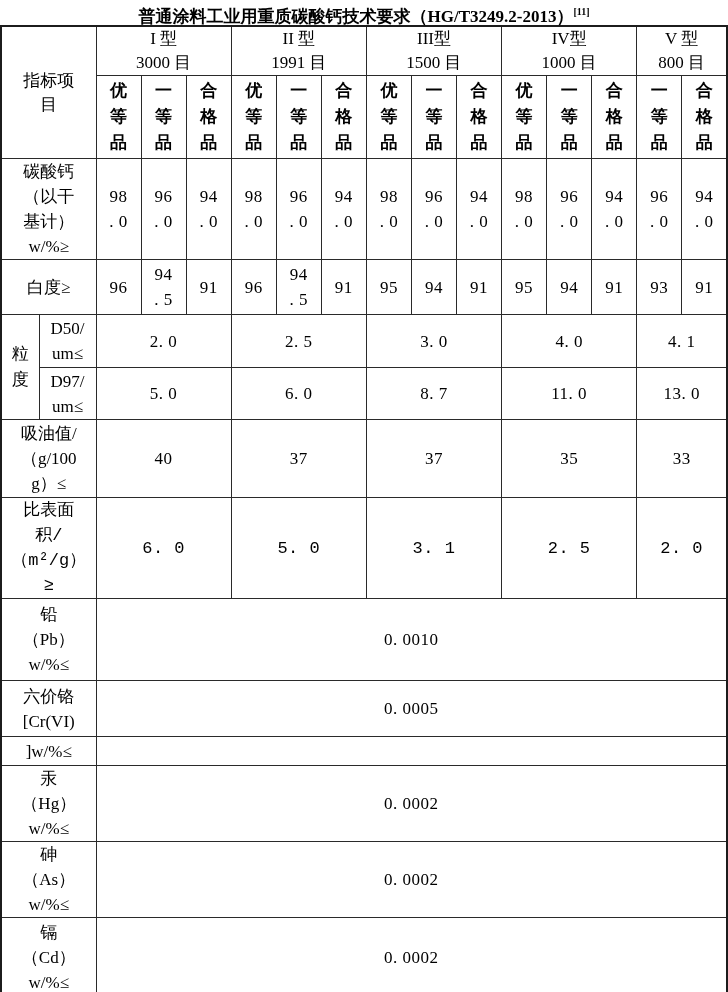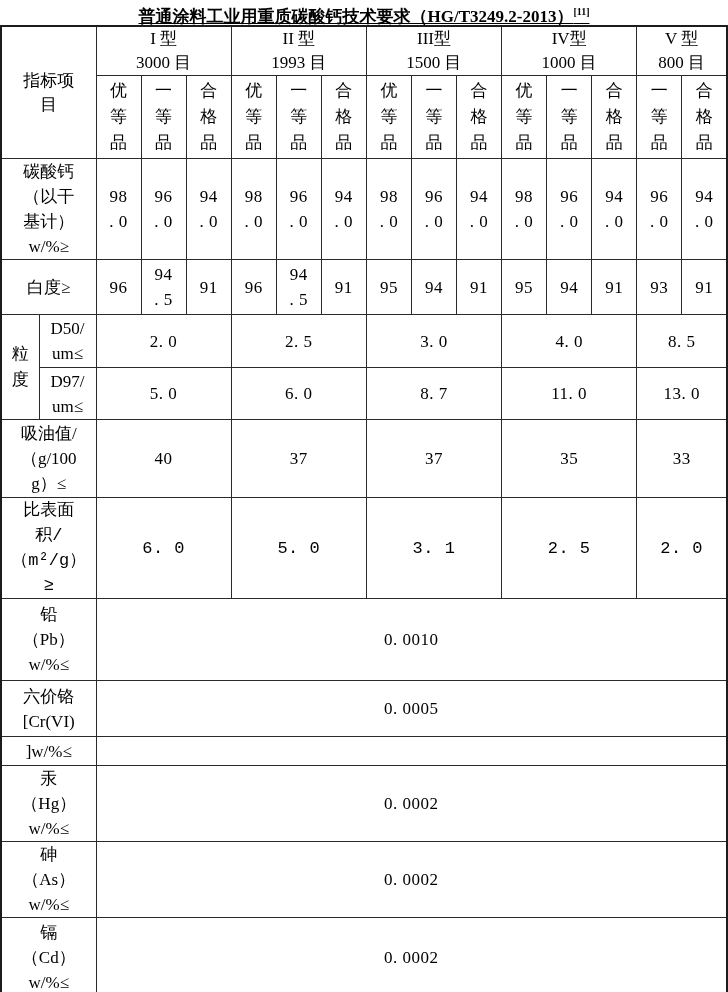--- a/index.html
+++ b/index.html
@@ -11,42 +11,41 @@
     font-family: "Liberation Serif", "DejaVu Serif", serif;
   }
   .page { width: 728px; height: 992px; overflow: hidden; background: #fff; }
   .doc-title {
     height: 25px;
     line-height: 23px;
     text-align: center;
     font-size: 17px;
     font-weight: bold;
     white-space: nowrap;
-    text-decoration: underline;
   }
   .doc-title sup { font-size: 10px; font-weight: bold; }
   table.spec {
     width: 728px;
     border-collapse: collapse;
     table-layout: fixed;
     border: 2px solid #1c1c1c;
   }
   table.spec td {
     border: 1px solid #2a2a2a;
     text-align: center;
     vertical-align: middle;
     font-size: 17px;
     line-height: 25px;
     padding: 0 1px;
     white-space: pre-line;
     overflow: hidden;
   }
   
   .r-typ td { height: 47px; line-height: 25px; }
-  .r-grd td { height: 83px; }
+  .r-grd td { height: 83px; font-weight: bold; }
   .r-cac td { height: 98px; }
   .r-wht td { height: 55px; }
   .r-d50 td { height: 53px; }
   .r-d97 td { height: 52px; }
   .r-oil td { height: 78px; }
   .r-srf td { height: 100px; font-family: Liberation Mono, monospace; }
   .r-pb  td { height: 82px; }
   .r-cr  td { height: 56px; }
   .r-cr2 td { height: 29px; }
   .r-hg  td { height: 76px; }
@@ -96,21 +95,21 @@
         <col>
         <col>
         <col>
         <col>
     </colgroup>
 
     <tbody>
         <tr class="r-typ">
       <td rowspan="2" colspan="2"><span class="wrap3">指标项目</span></td>
       <td colspan="3" class="type-cell"><div>I 型</div><div>3000 目</div></td>
-      <td colspan="3" class="type-cell"><div>II 型</div><div>1993 目</div></td>
+      <td colspan="3" class="type-cell"><div>II 型</div><div>1991 目</div></td>
       <td colspan="3" class="type-cell"><div>III型</div><div>1500 目</div></td>
       <td colspan="3" class="type-cell"><div>IV型</div><div>1000 目</div></td>
       <td colspan="2" class="type-cell"><div>V 型</div><div>800 目</div></td>
     </tr>
 
     <tr class="r-grd">
       <td><span class="vtext">优等品</span></td>
       <td><span class="vtext">一等品</span></td>
       <td><span class="vtext">合格品</span></td>
       <td><span class="vtext">优等品</span></td>
@@ -182,21 +181,21 @@
     </tr>
 
     <tr class="r-d50">
       <td rowspan="2"><span class="vtext">粒度</span></td>
       <td class="lbl">D50/
 um≤</td>
       <td colspan="3" class="val">2. 0</td>
       <td colspan="3" class="val">2. 5</td>
       <td colspan="3" class="val">3. 0</td>
       <td colspan="3" class="val">4. 0</td>
-      <td colspan="2" class="val">8. 5</td>
+      <td colspan="2" class="val">4. 1</td>
     </tr>
 
     <tr class="r-d97">
       <td class="lbl">D97/
 um≤</td>
       <td colspan="3" class="val">5. 0</td>
       <td colspan="3" class="val">6. 0</td>
       <td colspan="3" class="val">8. 7</td>
       <td colspan="3" class="val">11. 0</td>
       <td colspan="2" class="val">13. 0</td>

